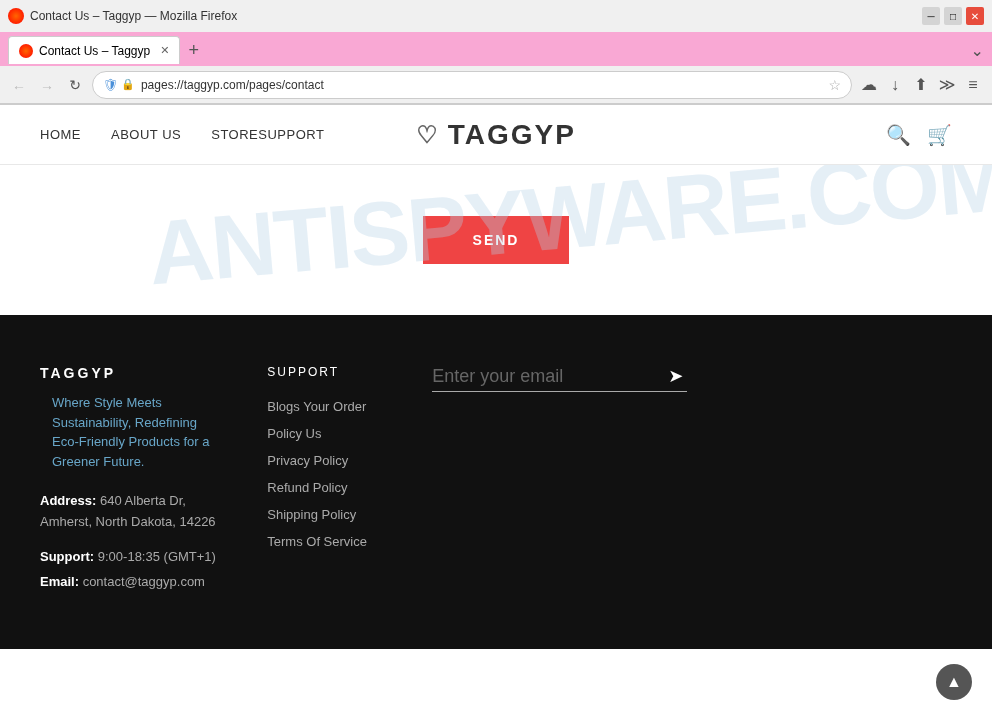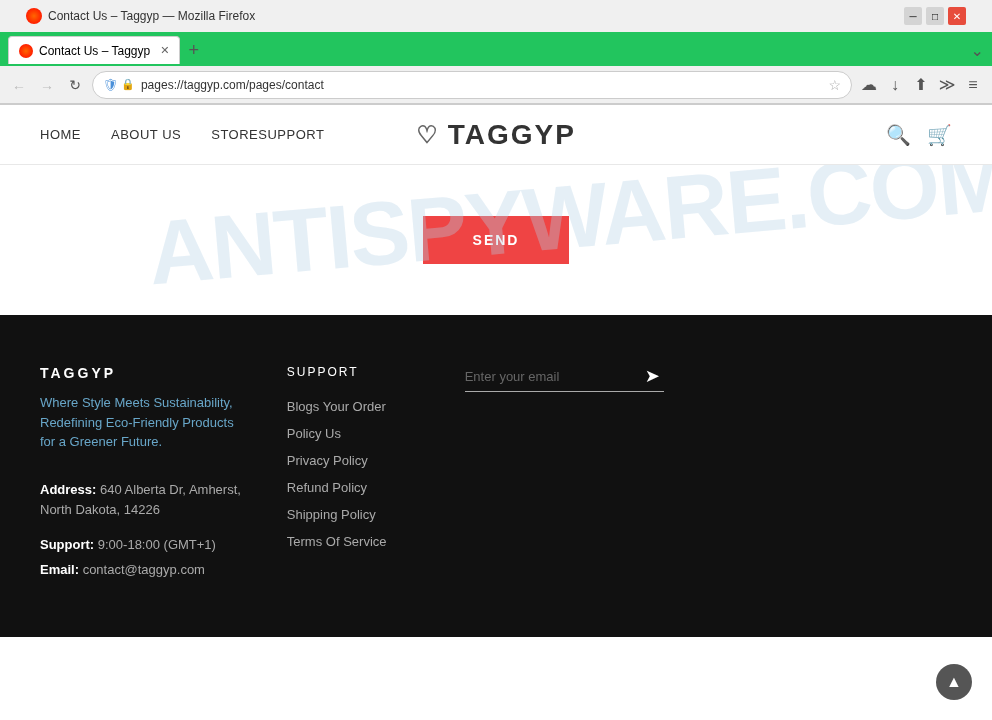--- a/index.html
+++ b/index.html
@@ -7,21 +7,21 @@
 
     
     .browser-chrome {
       background: #f0f0f0;
       border-bottom: 1px solid #ccc;
     }
     .title-bar {
       display: flex;
       align-items: center;
       justify-content: space-between;
-      padding: 4px 26px;
+      padding: 4px 8px;
       background: #f0f0f0;
       height: 32px;
     }
     .title-bar-left {
       display: flex;
       align-items: center;
       gap: 6px;
     }
     .firefox-icon {
       width: 16px;
@@ -50,21 +50,21 @@
     }
     .win-minimize { background: #d4d4d4; }
     .win-maximize { background: #d4d4d4; }
     .win-close { background: #e74c3c; color: white; }
 
     
     .tab-bar {
       display: flex;
       align-items: center;
       padding: 2px 8px 0;
-      background: #22c55e;
+      background: #f9a8d4;
       height: 34px;
     }
     .tab-item {
       display: flex;
       align-items: center;
       background: #fff;
       border: 1px solid #ccc;
       border-bottom: none;
       border-radius: 4px 4px 0 0;
       padding: 4px 10px;
@@ -279,27 +279,28 @@
     .footer-brand-name {
       font-size: 14px;
       letter-spacing: 3px;
       font-weight: bold;
       margin-bottom: 12px;
     }
     .footer-tagline {
       font-size: 13px;
       color: #68a6c8;
       line-height: 1.5;
+      margin-left: 12px;
     }
     .footer-tagline span { color: #68a6c8; }
     .footer-address {
       font-size: 13px;
       color: #aaa;
       line-height: 1.6;
-      margin-top: 28px;
+      margin-top: 20px;
     }
     .footer-address strong { color: #fff; }
     .footer-support {
       font-size: 13px;
       color: #aaa;
       margin-top: 16px;
     }
     .footer-support strong { color: #fff; }
     .footer-email {
       font-size: 13px;
@@ -324,21 +325,21 @@
     .email-form {
       display: flex;
       align-items: center;
       border-bottom: 1px solid #aaa;
       padding-bottom: 4px;
     }
     .email-input {
       background: none;
       border: none;
       color: #aaa;
-      font-size: 13px;
+      font-size: 18px;
       flex: 1;
       outline: none;
     }
     .email-input::placeholder { color: #666; }
     .email-submit {
       background: none;
       border: none;
       color: #fff;
       cursor: pointer;
       font-size: 18px;
@@ -443,21 +444,21 @@
         <div class="footer-brand-name">TAGGYP</div>
         <div class="footer-tagline">
           <span>Where Style Meets Sustainability, Redefining Eco-Friendly Products for a Greener Future.</span>
         </div>
         <div class="footer-address">
           <strong>Address:</strong>
           <span>640 Alberta Dr, Amherst, North Dakota, 14226</span>
         </div>
         <div class="footer-support">
           <strong>Support:</strong>
-          <span>9:00-18:00 (GMT+1)</span>
+          <span>9:00-18:35 (GMT+1)</span>
         </div>
         <div class="footer-email">
           <strong>Email:</strong>
           <span>contact@taggyp.com</span>
         </div>
       </div>
 
 
       <div class="footer-col">
         <div class="footer-col-title">SUPPORT</div>

